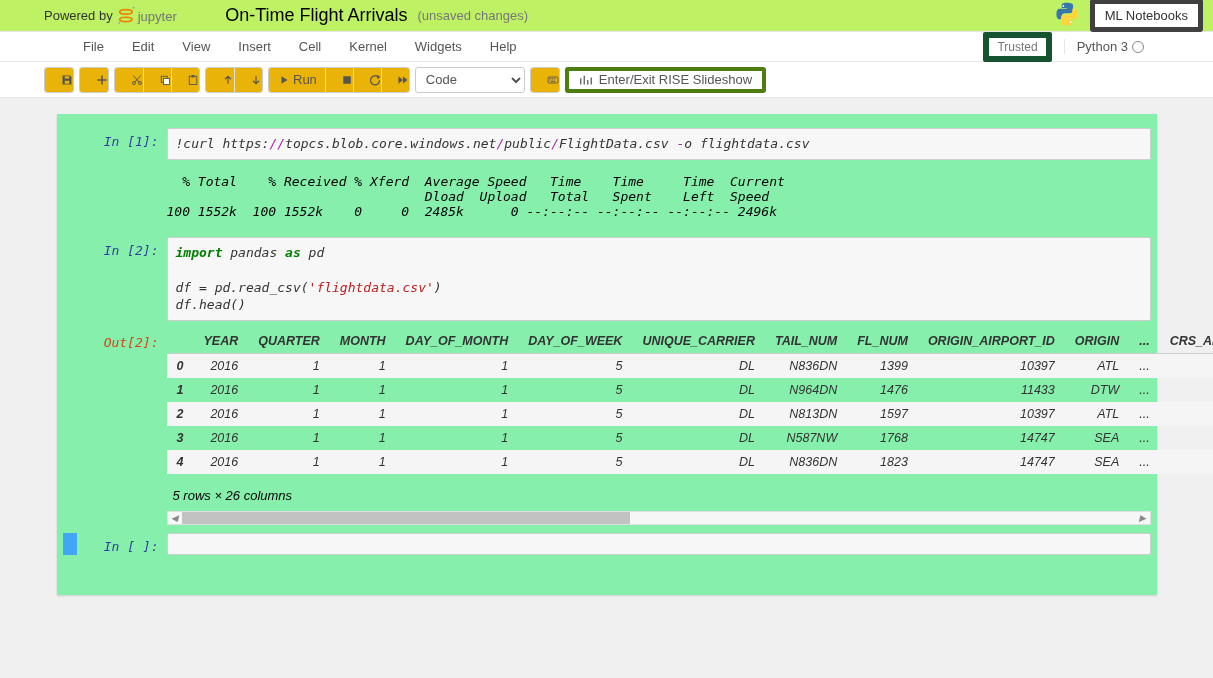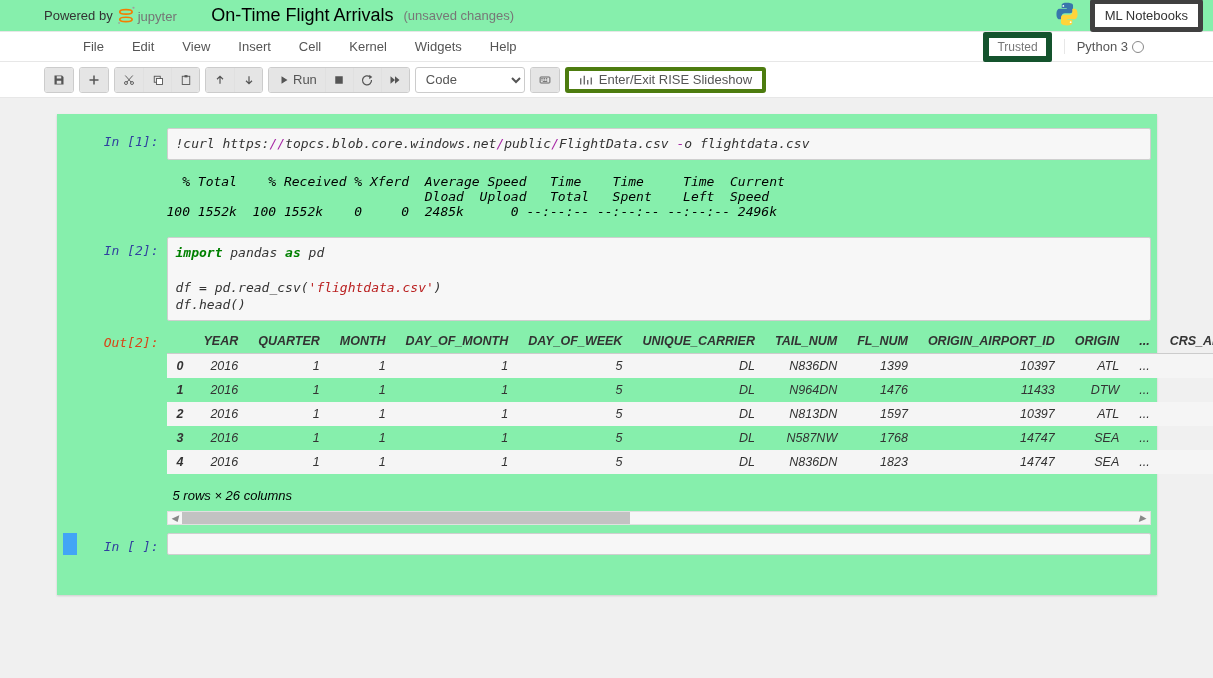--- a/index.html
+++ b/index.html
@@ -1,34 +1,34 @@
 <!DOCTYPE html>
 <html><head>
 <meta charset="utf-8">
 <style>
   * { box-sizing: border-box; margin: 0; padding: 0; }
   body { width: 1213px; height: 678px; font-family: "Helvetica Neue", Helvetica, Arial, sans-serif; font-size: 14px; color: #333; background: #f0f0f0; overflow: hidden; }
-  .header { height: 32px; background: #86efac; border-bottom: 1px solid #e7e7e7; display: flex; align-items: center; padding: 0 10px 0 44px; }
+  .header { height: 32px; background: #bef264; border-bottom: 1px solid #e7e7e7; display: flex; align-items: center; padding: 0 10px 0 44px; }
   .header .powered { font-size: 13px; color: #333; }
   .header .jupyter-logo { display: inline-flex; align-items: flex-start; margin: 0 10px 0 4px; }
   .header .jupyter-logo svg { height: 22px; }
-  .header .title { font-size: 18px; color: #000; font-weight: 400; margin-left: 2px; text-align: right; }
+  .header .title { font-size: 18px; color: #000; font-weight: 400; margin-left: 16px; text-align: right; }
   .header .unsaved { font-size: 13px; color: #777; margin-left: 10px; }
   .header .spacer { flex: 1; }
   .header .python-logo svg { height: 26px; margin-right: 10px; }
   .header .panel-btn { border: 5px solid #404040; border-radius: 3px; padding: 4px 10px; font-size: 13px; color: #333; background: #fff; }
   .menubar { height: 30px; background: #fff; border-bottom: 1px solid #e7e7e7; display: flex; align-items: center; padding: 0 69px; }
   .menu-item { font-size: 13px; color: #555; padding: 0 14px; cursor: pointer; }
   .menubar .spacer { flex: 1; }
   .trusted { border: 6px solid #14532d; border-radius: 2px; padding: 2px 8px; font-size: 12px; color: #777; margin-right: 12px; cursor:pointer;}
   .kernel-ind { font-size: 13px; color: #555; display: flex; align-items: center; gap: 4px; border-left:1px solid #e7e7e7; padding-left:12px;}
   .kernel-ind .dot { width: 12px; height: 12px; border: 1px solid #888; border-radius: 50%; }
   .toolbar { height: 36px; background: #fff; border-bottom: 1px solid #e7e7e7; display: flex; align-items: center; padding: 0 44px; gap: 5px; }
   .tgroup { display: flex; border: 1px solid #ccc; border-radius: 3px; overflow: hidden; }
-  .tbtn { width: 28px; height: 24px; display: flex; align-items: center; justify-content: center; font-size: 13px; background: #e5e5e5; color: #555; cursor: pointer; }
+  .tbtn { width: 28px; height: 24px; display: flex; align-items: center; justify-content: flex-end; font-size: 13px; background: #eab308; color: #555; cursor: pointer; }
   .tgroup .tbtn + .tbtn { border-left: 1px solid #e0e0e0; }
   .tbtn.run { width: auto; padding: 0 8px; gap: 4px; }
   .tbtn svg { width: 12px; height: 12px; }
   .celltype { height: 26px; width: 110px; border: 1px solid #ccc; border-radius: 3px; font-size: 13px; padding: 0 6px; color: #555; background:#fff; }
   .rise-btn { height: 26px; border: 4px solid #4d7c0f; border-radius: 3px; padding: 0 10px; font-size: 13px; display: flex; align-items: center; gap: 6px; color: #555; cursor:pointer; }
   .notebook-container { width: 1100px; margin: 16px auto 0; background: #86efac; box-shadow: 0 1px 2px rgba(0,0,0,.15); padding: 10px 6px 36px; font-style: italic; }
   .cell { display: flex; padding: 4px 0; }
   .gutter { width: 14px; }
   .cell.active .gutter { background: #42A5F5; }
   .prompt { width: 90px; text-align: right; padding: 6px 8px 0 0; font-family: monospace; font-size: 13px; color: #303F9F; flex-shrink: 0; }

